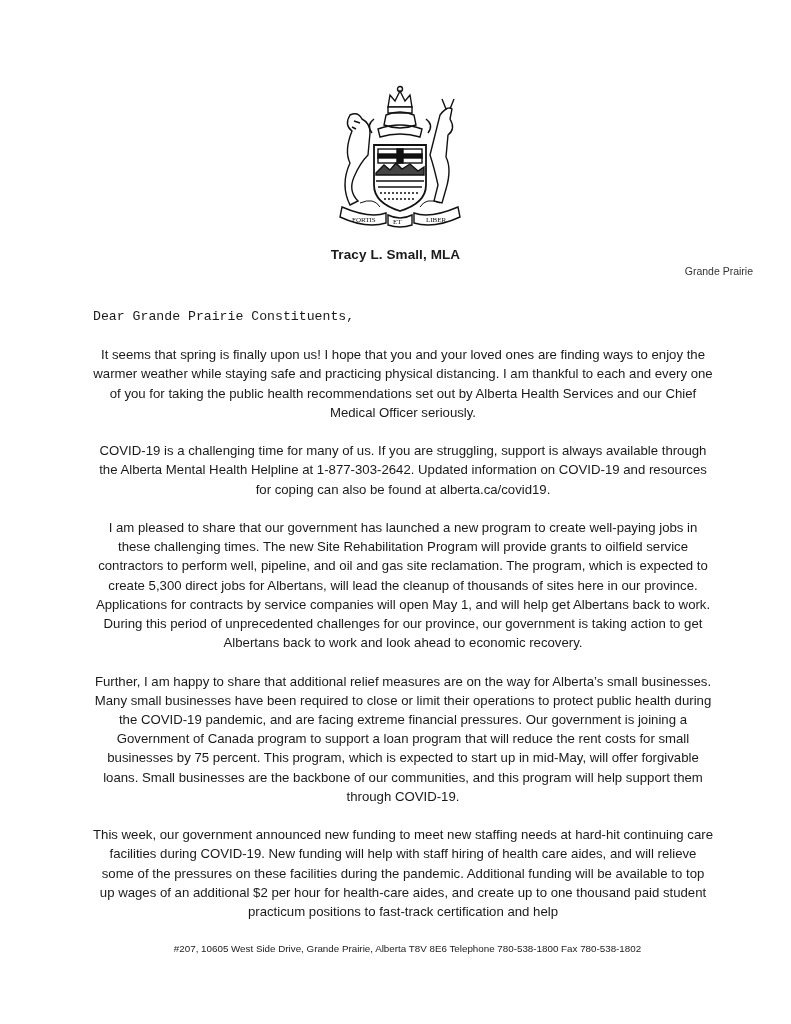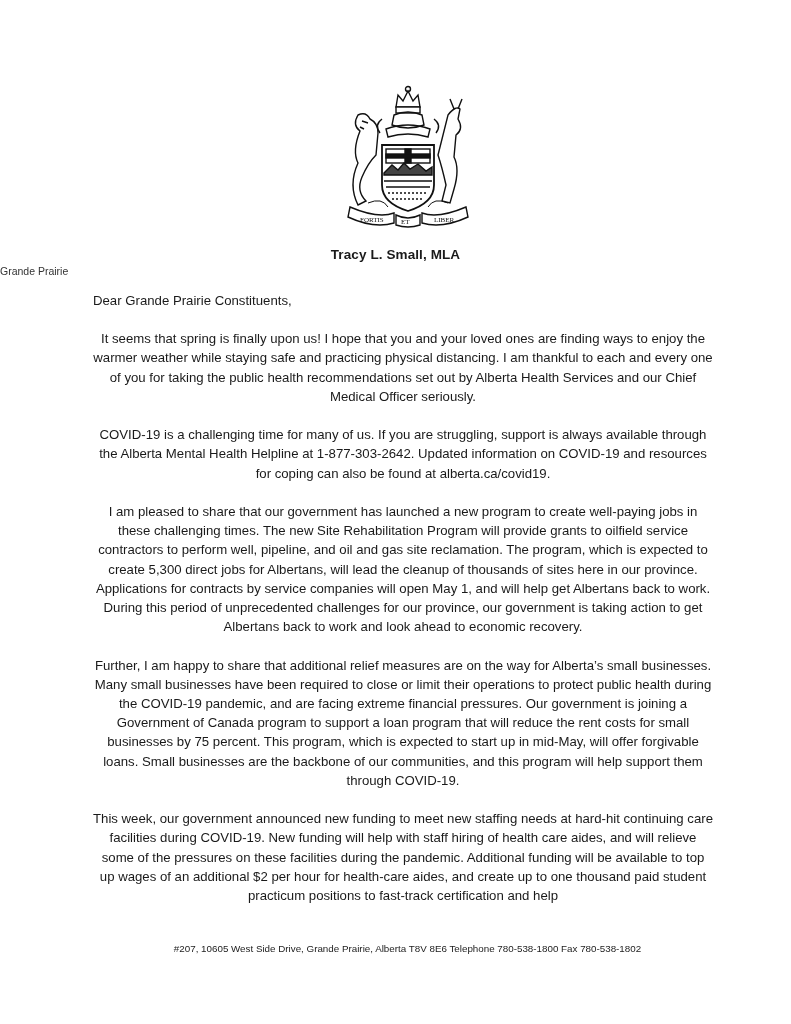--- a/index.html
+++ b/index.html
@@ -1,24 +1,24 @@
 <!DOCTYPE html>
 <html><head>
   <meta charset="utf-8">
   <style>
     html, body { margin: 0; padding: 0; background: #ffffff; }
     body { width: 791px; height: 1024px; position: relative; overflow: hidden;
       font-family: "Liberation Sans", "DejaVu Sans", sans-serif; color: #1a1a1a; }
-    .crest { position: absolute; left: 338px; top: 85px; width: 140px; height: 152px; }
+    .crest { position: absolute; left: 330px; top: 85px; width: 140px; height: 152px; }
     .header-name { position: absolute; top: 247px; left: 0; width: 791px; text-align: center;
       font-weight: bold; font-size: 13.5px; letter-spacing: 0.1px; }
-    .header-riding { position: absolute; top: 265px; left: 0; width: 753px; text-align: left;
+    .header-riding { position: absolute; top: 265px; left: 0; width: 753px; text-align: right;
       font-size: 10.5px; color: #333; }
     .letter { position: absolute; left: 93px; top: 291px; width: 620px; font-size: 13.2px; line-height: 19.2px; }
-    .salutation { margin: 0 0 19px 0; }
+    .salutation { margin: 16px 0 19px 0; font-family: Liberation Mono, monospace; }
     .para { margin: 0 0 19.2px 0; text-align: center; }
     .footer { position: absolute; top: 943px; left: 12px; width: 791px; text-align: center; font-size: 9.8px; color: #222; }
   </style>
 </head>
 <body>
 
 <div class="crest">
   <svg width="140" height="152" viewBox="0 0 140 152" fill="none" stroke="#111" stroke-width="1.4">
     <path d="M58 22 L60 10 L65 16 L70 6 L75 16 L80 10 L82 22 Z" fill="#fff"></path>
     <rect x="58" y="22" width="24" height="6" fill="#fff"></rect>

